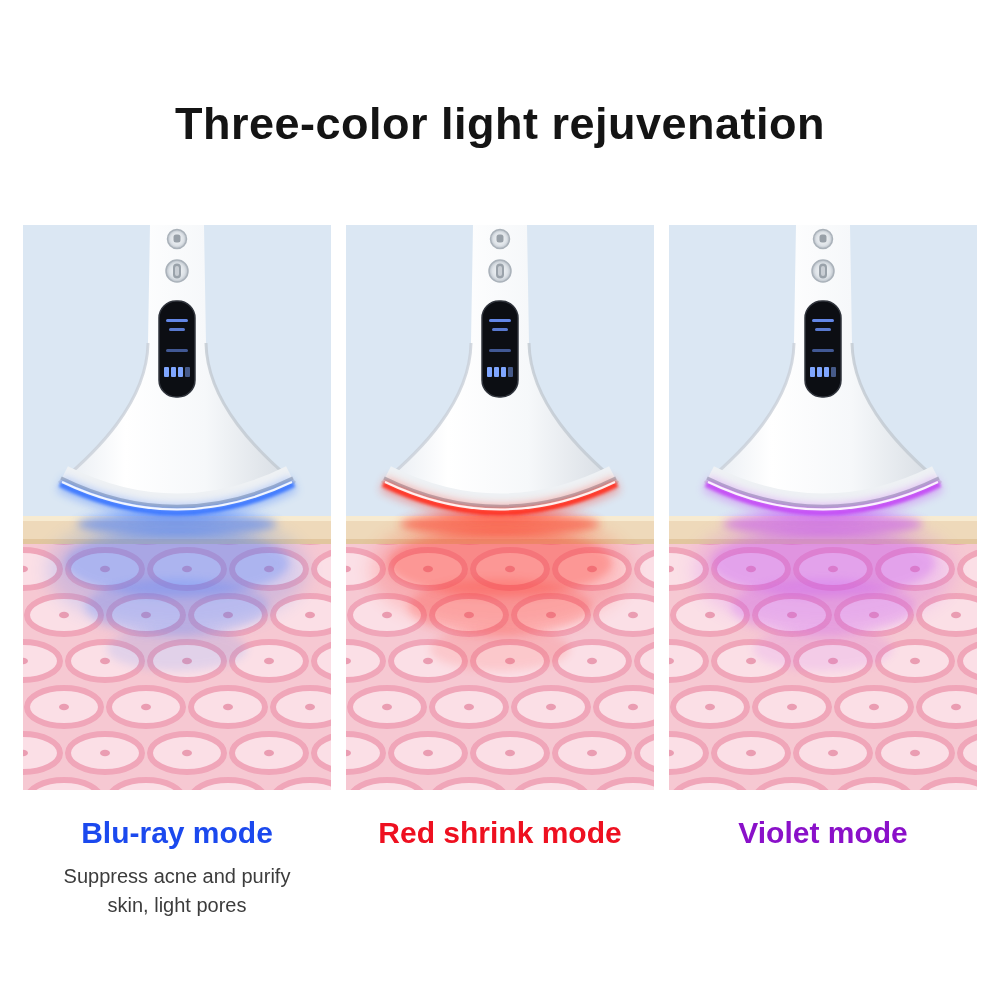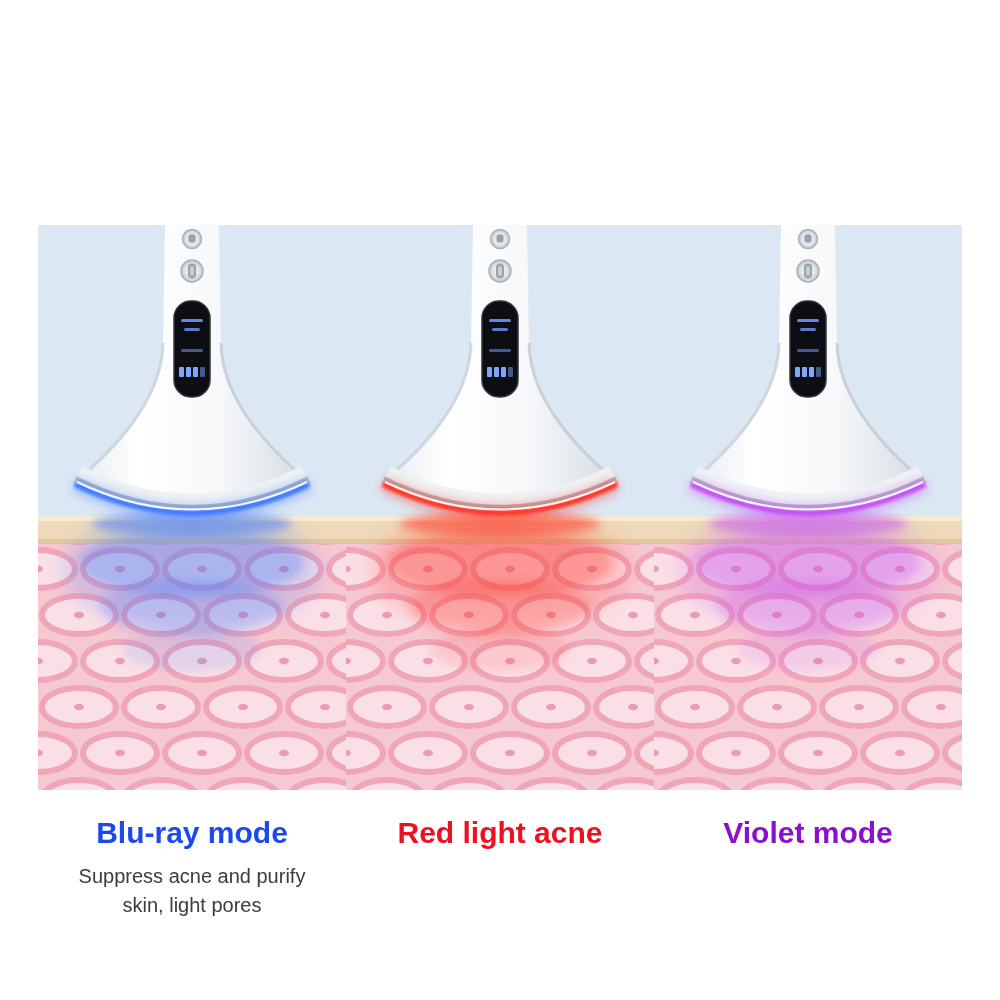--- a/index.html
+++ b/index.html
@@ -12,21 +12,21 @@
   .page{position:relative;width:1000px;height:1000px;background:#ffffff;}
 
   .title{
     position:absolute;top:98px;left:0;width:100%;
     margin:0;text-align:center;
     font-size:45px;font-weight:700;color:#141414;letter-spacing:.5px;
   }
 
   .panels{
     position:absolute;top:225px;left:0;width:100%;
-    display:flex;justify-content:center;
+    display:flex;justify-content:center;gap:15px;
   }
   .panel{width:308px;display:flex;flex-direction:column;align-items:center;}
   .scene{width:308px;height:565px;}
   .scene svg{display:block;width:100%;height:100%;}
 
   .mode-title{margin:26px 0 0 0;font-size:30px;font-weight:700;line-height:1.1;}
   .mode-desc{
     margin:13px 0 0 0;max-width:264px;
     font-size:20px;line-height:1.45;color:#3c3c3c;text-align:center;
   }
@@ -66,20 +66,21 @@
         <feGaussianBlur stdDeviation="4"></feGaussianBlur>
       </filter>
     <filter id="blurL" x="-60%" y="-60%" width="220%" height="220%">
         <feGaussianBlur stdDeviation="9"></feGaussianBlur>
       </filter>
   </defs>
 </svg>
 
 <div class="page">
 
+  <h1 class="title">Three-color light rejuvenation</h1>
 
   <div class="panels">
 
     <section class="panel" style="--glow-color: #3d78ff;">
       <div class="scene">
   <svg viewBox="0 0 308 565">
     <rect x="0" y="0" width="308" height="295" fill="#dbe7f3"></rect>
 
     <g>
       <rect x="0" y="291" width="308" height="28" fill="#eed9ba"></rect>
@@ -175,21 +176,21 @@
       <rect x="143" y="94" width="22" height="3" rx="1.5" fill="#6d95ff" opacity="0.9"></rect>
       <rect x="146" y="103" width="16" height="3" rx="1.5" fill="#6d95ff" opacity="0.8"></rect>
       <rect x="143" y="124" width="22" height="3" rx="1.5" fill="#6d95ff" opacity="0.55"></rect>
       <rect x="141" y="142" width="5" height="10" rx="1" fill="#7fa6ff"></rect>
       <rect x="148" y="142" width="5" height="10" rx="1" fill="#7fa6ff"></rect>
       <rect x="155" y="142" width="5" height="10" rx="1" fill="#7fa6ff"></rect>
       <rect x="162" y="142" width="5" height="10" rx="1" fill="#7fa6ff" opacity="0.5"></rect>
     </g>
   </svg>
 </div>
-      <h2 class="mode-title" style="color: rgb(238, 16, 32);">Red light acne</h2>
+      <h2 class="mode-title" style="color: rgb(238, 16, 32);">Red shrink mode</h2>
     </section>
 
     <section class="panel" style="--glow-color: #c44ef5;">
       <div class="scene">
   <svg viewBox="0 0 308 565">
     <rect x="0" y="0" width="308" height="295" fill="#dbe7f3"></rect>
 
     <g>
       <rect x="0" y="291" width="308" height="28" fill="#eed9ba"></rect>
       <rect x="0" y="291" width="308" height="5" fill="#f7ebd1"></rect>

